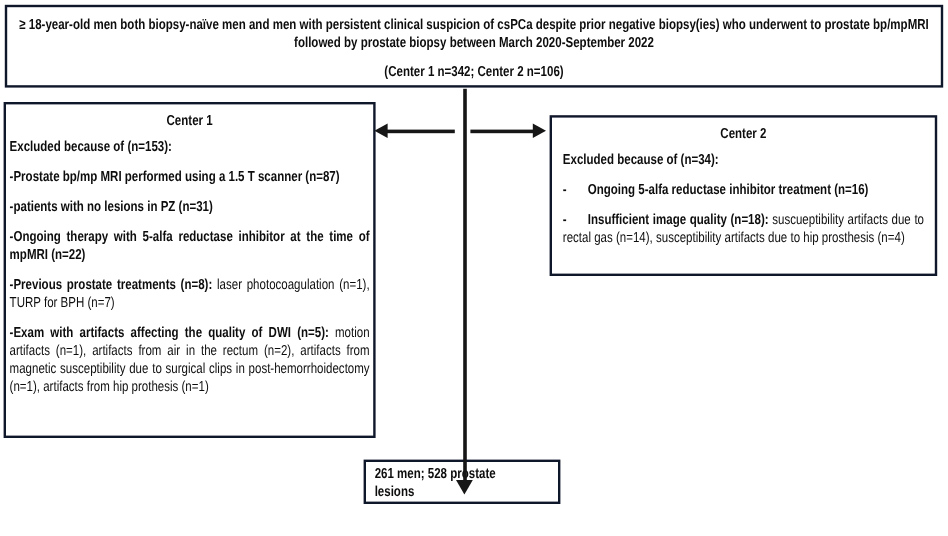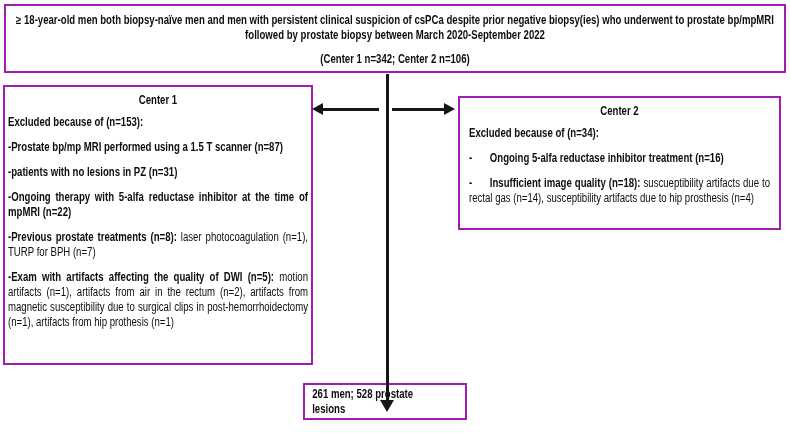--- a/index.html
+++ b/index.html
@@ -11,21 +11,21 @@
     background: #ffffff;
     font-family: "Liberation Sans", sans-serif;
     font-weight: 700;
     color: #0d0d0d;
     font-size: 12px;
     line-height: 15px;
     overflow: hidden;
   }
   .box {
     position: absolute;
-    border: 2px solid #a21caf;
+    border: 2px solid #0f172a;
     background: #ffffff;
   }
   
   .condense {
     transform: scaleX(0.8);
     transform-origin: 0 0;
     width: 125%;
   }
   #top-box    { left: 4px;   top: 4px;   width: 782px; height: 69px;  padding: 7px 10px 0; }
   #top-box .condense { text-align: center; }

